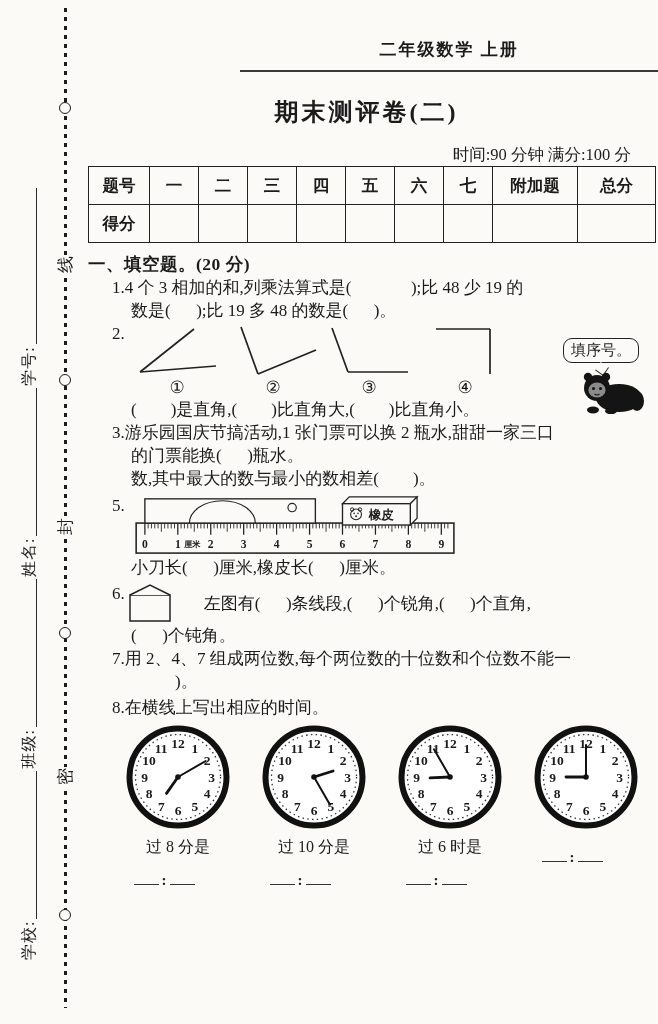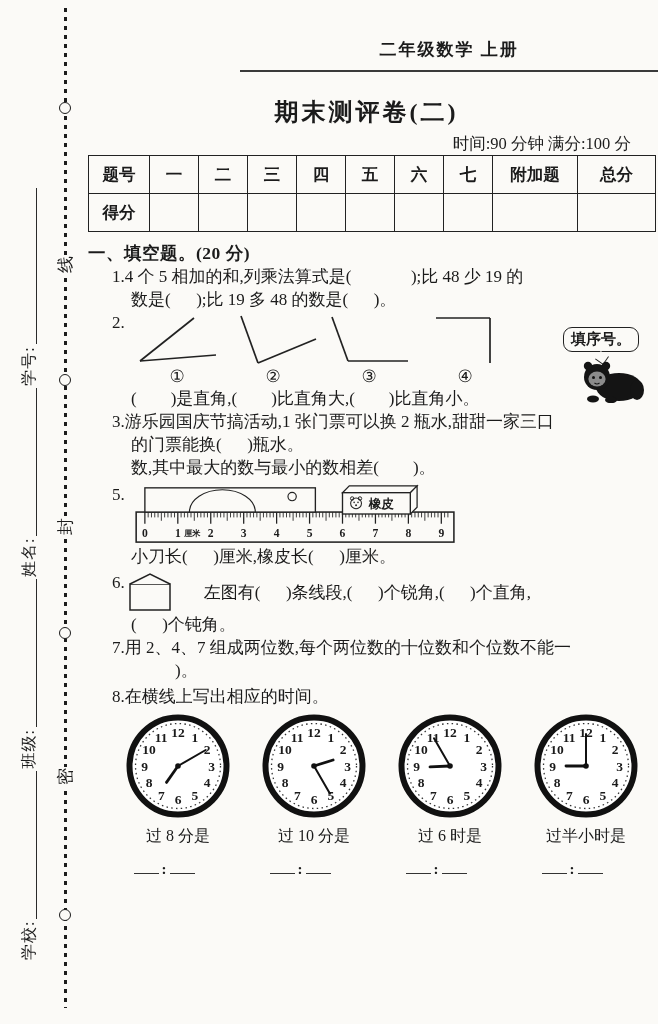--- a/index.html
+++ b/index.html
@@ -23,38 +23,38 @@
     background-image:repeating-linear-gradient(to bottom,#1c1c1c 0 4px,transparent 4px 9px);}
   .seal-circle{position:absolute;left:3px;width:10px;height:10px;border:1.7px solid #1c1c1c;
     border-radius:50%;background:#fbfaf7;}
   .seal-char{position:absolute;left:0px;background:#fbfaf7;font-size:17px;
     transform:rotate(-90deg);padding:4px 1px;}
   
   .content{position:absolute;left:88px;top:30px;width:557px;}
   .course-header{margin-left:152px;width:418px;text-align:center;font-weight:bold;
     font-size:17px;letter-spacing:2px;padding:8px 0 9px 0;border-bottom:2px solid #3a3a3a;}
   .paper-title{text-align:center;margin-top:24px;font-size:24px;font-weight:bold;letter-spacing:3px;}
-  .paper-meta{text-align:right;margin-top:5px;padding-right:14px;font-size:16.5px;}
+  .paper-meta{text-align:right;margin-top:16px;padding-right:14px;font-size:16.5px;}
   table.score{border-collapse:collapse;width:557px;table-layout:fixed;}
   table.score th,table.score td{border:1.6px solid #222;height:37px;text-align:center;
     font-size:16.5px;font-weight:bold;padding:0;}
   .section-title{font-size:17.5px;font-weight:bold;margin-top:9px;letter-spacing:.5px;}
   .qline{font-size:17px;line-height:23px;white-space:pre-wrap;}
   .ind1{padding-left:24px;}
   .ind2{padding-left:43px;}
   .ind3{padding-left:87px;}
   
   .q2{position:relative;margin-top:2px;}
   .q2-num{position:absolute;left:24px;top:0;font-size:17px;}
   .q2-figs{display:flex;padding-left:44px;gap:6px;}
   .fig{width:90px;text-align:center;}
   .fig svg{display:block;}
   .fig-label{font-size:17px;margin-top:1px;}
   .bubble{position:absolute;right:6px;top:14px;border:1.6px solid #222;border-radius:9px;
-    padding:2px 7px;font-size:15px;background:#fbfaf7;font-weight:bold;}
+    padding:2px 7px;font-size:15px;background:#fbfaf7;}
   .bubble-tail{position:absolute;right:38px;top:40px;width:9px;height:9px;background:#fbfaf7;
     border-left:1.6px solid #222;border-bottom:1.6px solid #222;transform:rotate(-55deg);}
   .panda{position:absolute;right:0px;top:44px;}
   
   .q5row{display:flex;align-items:flex-start;padding-left:24px;margin-top:4px;}
   .q5row .qnum{font-size:17px;line-height:23px;}
   .q5row svg{margin-left:9px;}
   
   .q6row{display:flex;align-items:center;padding-left:24px;margin-top:3px;}
   .q6row .qnum{font-size:17px;align-self:flex-start;line-height:23px;}
@@ -129,21 +129,21 @@
           <td></td>
           <td></td>
           <td></td>
           <td></td>
         </tr>
     </tbody>
   </table>
 
   <div class="section-title">一、填空题。(20 分)</div>
 
-  <div class="qline ind1">1.4 个 5 相加的和,列乘法算式是(              );比 48 少 19 的</div>
+  <div class="qline ind1">1.4 个 3 相加的和,列乘法算式是(              );比 48 少 19 的</div>
   <div class="qline ind2">数是(      );比 19 多 48 的数是(      )。</div>
 
   <div class="q2">
     <span class="q2-num">2.</span>
     <div class="q2-figs">
       <div class="fig">
         <svg width="90" height="52" viewBox="0 0 90 52">
           <line x1="8" y1="48" x2="84" y2="42" stroke="#222" stroke-width="1.7"></line>
           <line x1="8" y1="48" x2="62" y2="5" stroke="#222" stroke-width="1.7"></line>
         </svg>
@@ -416,17 +416,16 @@
             <text x="37.3" y="87.6" text-anchor="middle" font-size="13.5" font-weight="bold">7</text>
             <text x="25.0" y="75.4" text-anchor="middle" font-size="13.5" font-weight="bold">8</text>
             <text x="20.5" y="58.6" text-anchor="middle" font-size="13.5" font-weight="bold">9</text>
             <text x="25.0" y="41.9" text-anchor="middle" font-size="13.5" font-weight="bold">10</text>
             <text x="37.2" y="29.6" text-anchor="middle" font-size="13.5" font-weight="bold">11</text>
             <text x="54.0" y="25.1" text-anchor="middle" font-size="13.5" font-weight="bold">12</text>
             <line x1="54" y1="54" x2="34.0" y2="54.0" stroke="#111" stroke-width="2.8" stroke-linecap="round"></line>
             <line x1="54" y1="54" x2="54.0" y2="22.0" stroke="#111" stroke-width="2" stroke-linecap="round"></line>
             <circle cx="54" cy="54" r="2.8" fill="#111"></circle>
           </svg></div>
-      <div class="clock-label">过半小时是</div>
       <div class="time-blank"><span class="tline"></span><span class="tcolon">:</span><span class="tline"></span></div>
     </div>
   </div>
 </div>
 
 </body></html>

